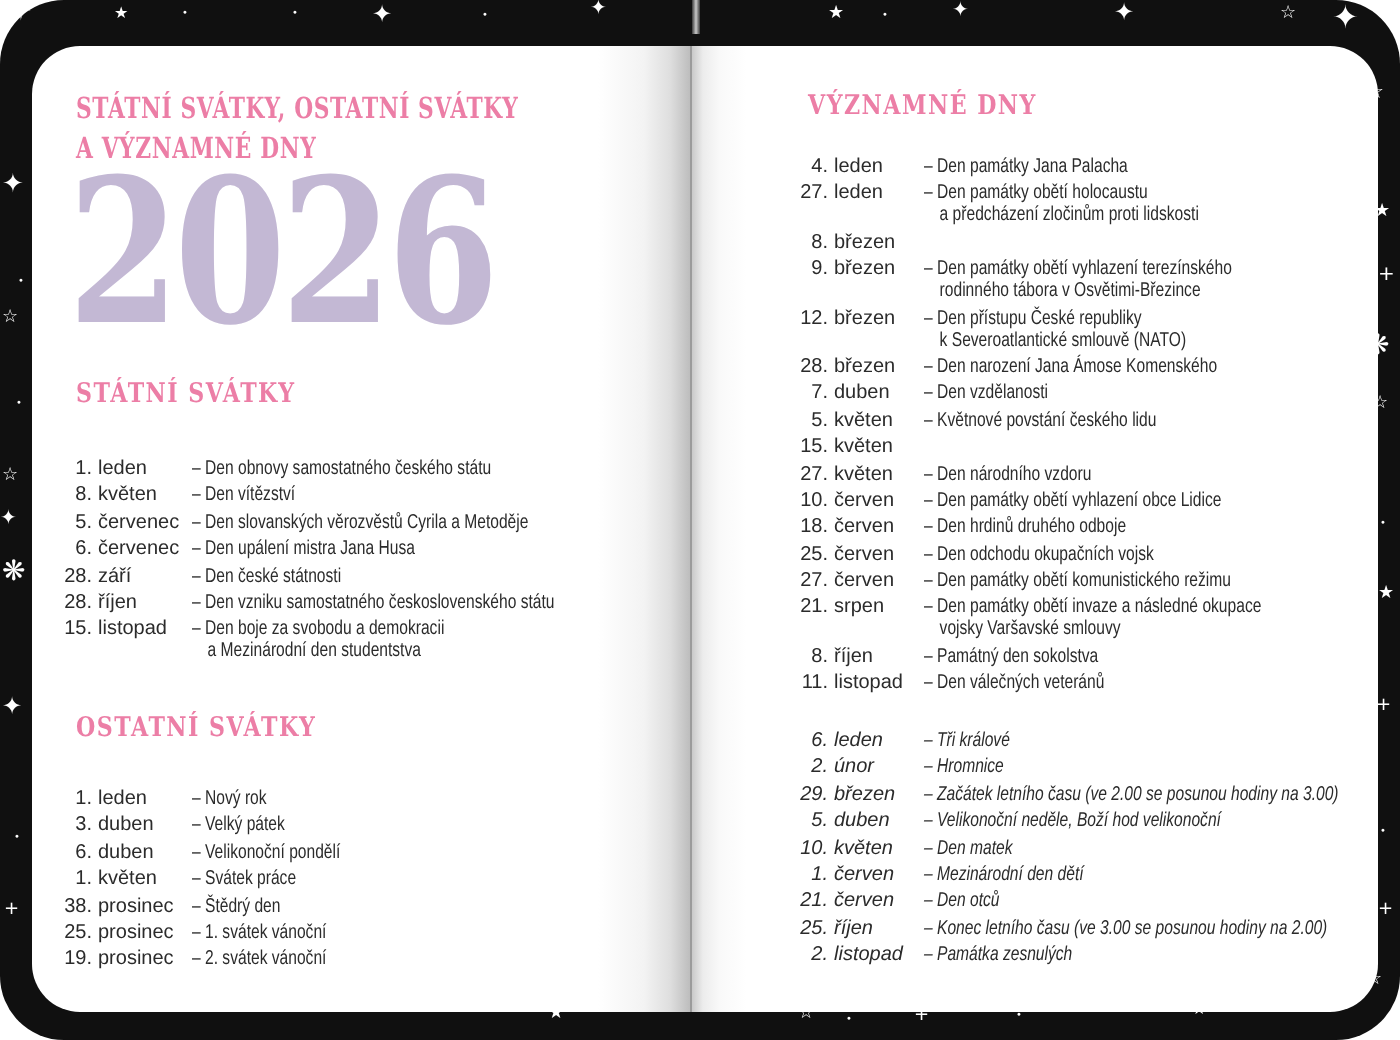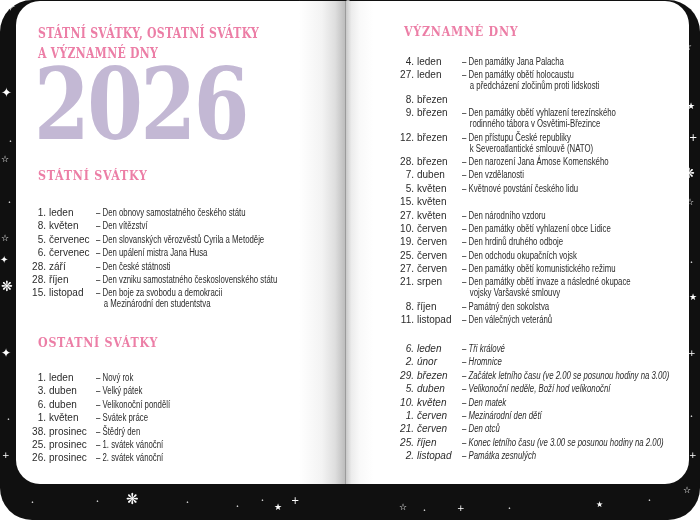--- a/index.html
+++ b/index.html
@@ -12,21 +12,21 @@
     background:var(--cover-black,#101010);border-radius:32px;overflow:hidden;
   }
   .spine-notch{
     position:absolute;left:346px;top:0;width:4px;height:17px;
     background:linear-gradient(to right,#3a3a3a,#c9c9c9 50%,#3a3a3a);
   }
   .star{
     position:absolute;color:#ffffff;line-height:1;
     font-family:"DejaVu Sans",sans-serif;user-select:none;
   }
-  .spread{position:absolute;left:16px;top:1px;width:673px;height:483px;}
+  .spread{position:absolute;left:16px;top:23px;width:673px;height:483px;}
   .page{position:absolute;top:0;height:483px;}
   .page-left{
     left:0;width:329px;border-radius:24px 0 0 24px;
     background:linear-gradient(to right,#ffffff 0%,#ffffff 86%,#f3f3f3 93%,#dedede 97%,#bdbdbd 100%);
   }
   .page-right{
     left:329px;width:344px;border-radius:0 24px 24px 0;
     background:linear-gradient(to right,#c9c9c9 0%,#ececec 1.6%,#f9f9f9 4%,#ffffff 8%,#ffffff 100%);
     border-left:1px solid #9b9b9b;box-sizing:border-box;padding-left:42px;
   }
@@ -219,21 +219,21 @@
             </span>
           </div>
           <div class="row">
             <span class="day">25.</span>
             <span class="month">prosinec</span>
             <span class="desc">
               <span class="dline">– 1. svátek vánoční</span>
             </span>
           </div>
           <div class="row">
-            <span class="day">26.</span>
+            <span class="day">19.</span>
             <span class="month">prosinec</span>
             <span class="desc">
               <span class="dline">– 2. svátek vánoční</span>
             </span>
           </div>
         </div>
     </div>
 
     <div class="page page-right">
       <div class="sec-head" style="left:58px;top:22px;">VÝZNAMNÉ DNY</div>
@@ -306,21 +306,21 @@
             </span>
           </div>
           <div class="row">
             <span class="day">10.</span>
             <span class="month">červen</span>
             <span class="desc">
               <span class="dline">– Den památky obětí vyhlazení obce Lidice</span>
             </span>
           </div>
           <div class="row">
-            <span class="day">19.</span>
+            <span class="day">18.</span>
             <span class="month">červen</span>
             <span class="desc">
               <span class="dline">– Den hrdinů druhého odboje</span>
             </span>
           </div>
           <div class="row">
             <span class="day">25.</span>
             <span class="month">červen</span>
             <span class="desc">
               <span class="dline">– Den odchodu okupačních vojsk</span>

